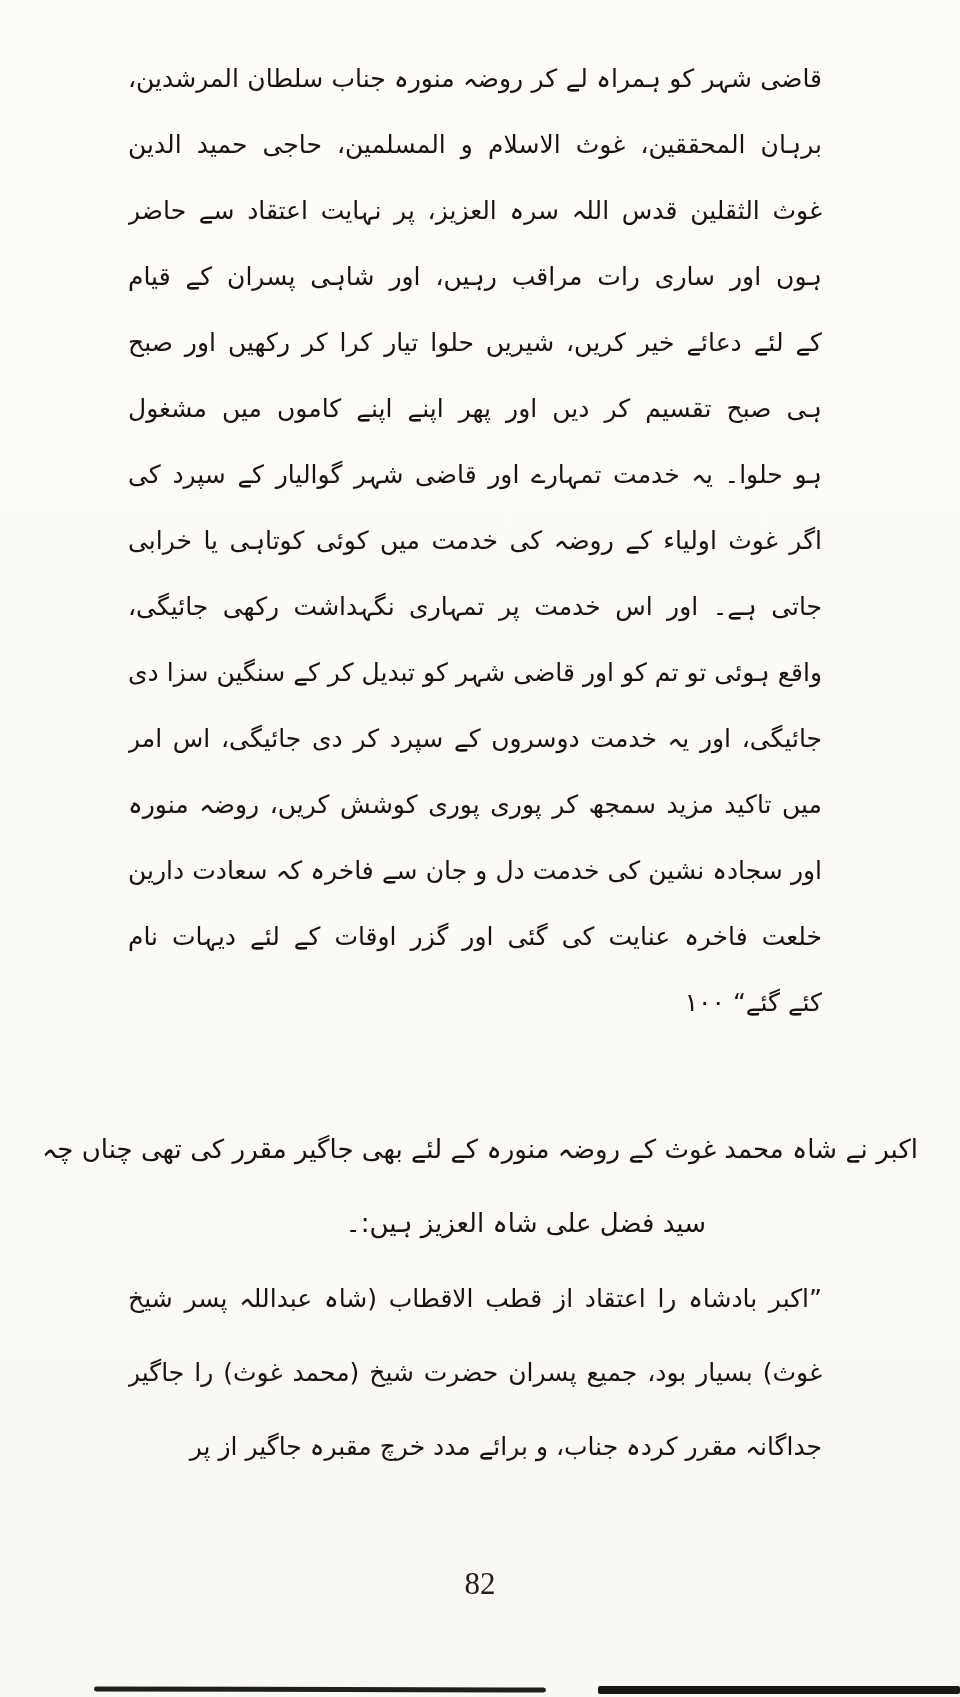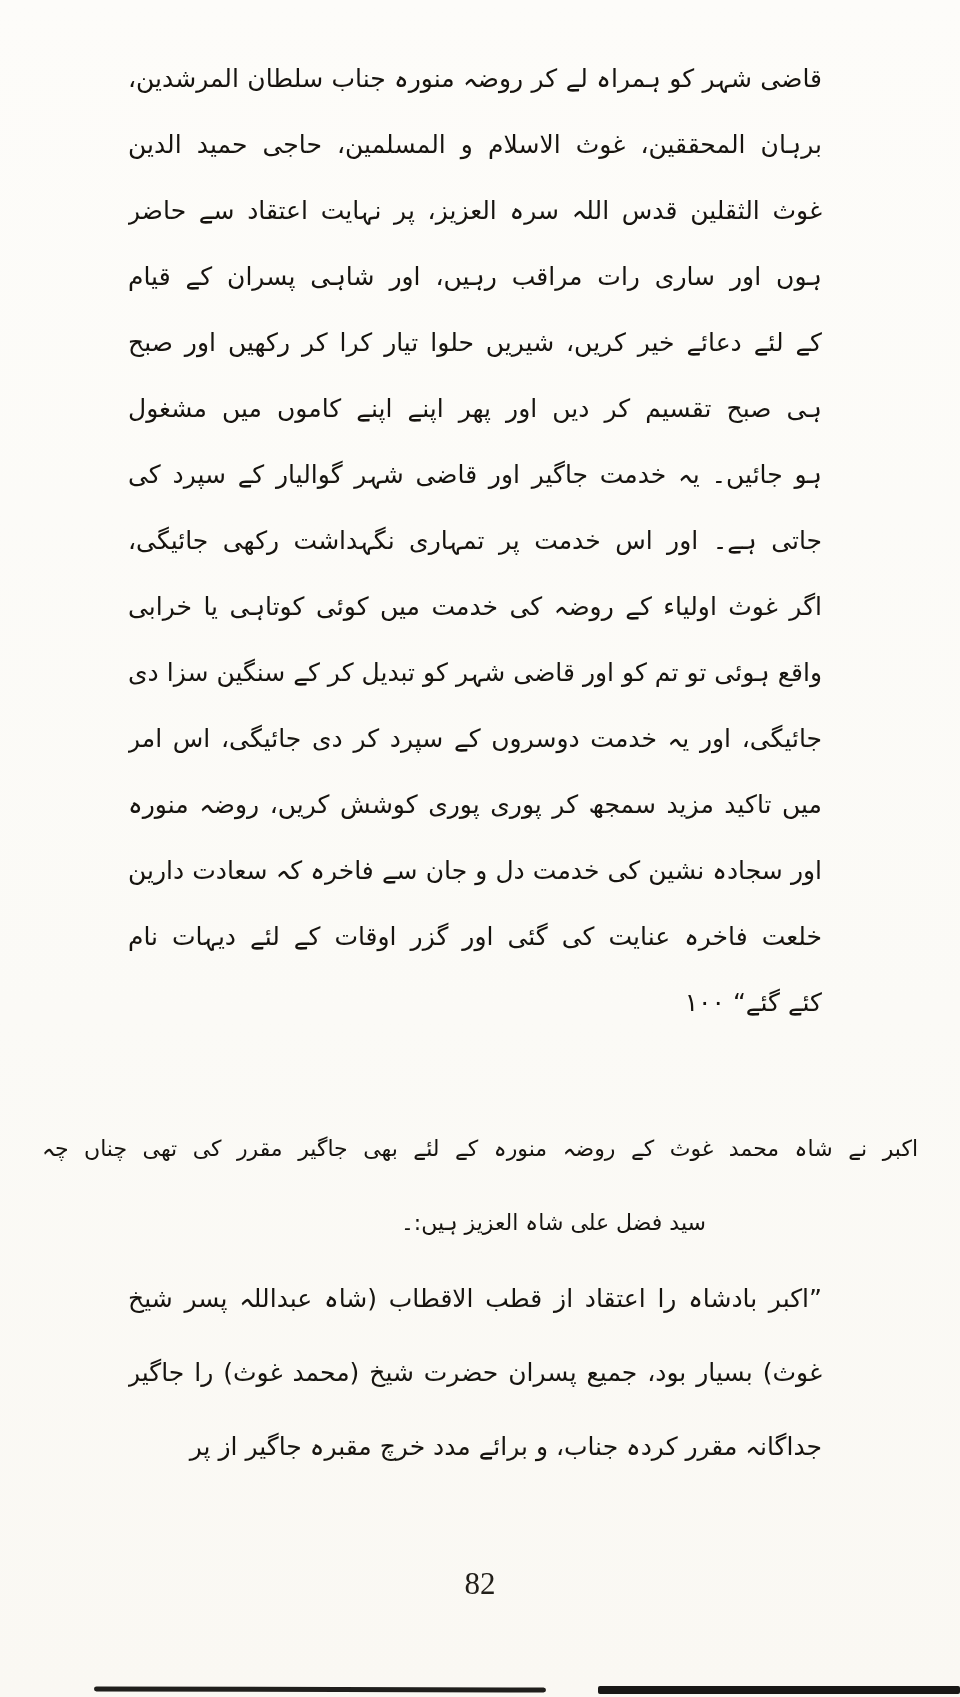--- a/index.html
+++ b/index.html
@@ -30,21 +30,21 @@
     font-size: 25px;
   }
   .para-block {
     top: 1112px;
     right: 42px;
     left: 42px;
   }
   .para-block .line {
     height: 74px;
     line-height: 74px;
-    font-size: 22px;
+    font-size: 26px;
   }
   .quote2-block {
     top: 1262px;
     right: 138px;
     left: 128px;
   }
   .quote2-block .line {
     height: 74px;
     line-height: 74px;
     font-size: 25px;
@@ -104,23 +104,23 @@
 
 <div class="page">
 
   <div class="block quote1-block">
     <div class="line">قاضی شہر کو ہمراہ لے کر روضہ منورہ جناب سلطان المرشدین، و</div>
     <div class="line">برہان المحققین، غوث الاسلام و المسلمین، حاجی حمید الدین محمد،</div>
     <div class="line">غوث الثقلین قدس اللہ سرہ العزیز، پر نہایت اعتقاد سے حاضر</div>
     <div class="line">ہوں اور ساری رات مراقب رہیں، اور شاہی پسران کے قیام</div>
     <div class="line">کے لئے دعائے خیر کریں، شیریں حلوا تیار کرا کر رکھیں اور صبح</div>
     <div class="line">ہی صبح تقسیم کر دیں اور پھر اپنے اپنے کاموں میں مشغول</div>
-    <div class="line">ہو جائیں۔ یہ خدمت جاگیر اور قاضی شہر گوالیار کے سپرد کی</div>
+    <div class="line">ہو حلوا۔ یہ خدمت تمہارے اور قاضی شہر گوالیار کے سپرد کی</div>
+    <div class="line">اگر غوث اولیاء کے روضہ کی خدمت میں کوئی کوتاہی یا خرابی</div>
     <div class="line">جاتی ہے۔ اور اس خدمت پر تمہاری نگہداشت رکھی جائیگی،</div>
-    <div class="line">اگر غوث اولیاء کے روضہ کی خدمت میں کوئی کوتاہی یا خرابی</div>
     <div class="line">واقع ہوئی تو تم کو اور قاضی شہر کو تبدیل کر کے سنگین سزا دی</div>
     <div class="line">جائیگی، اور یہ خدمت دوسروں کے سپرد کر دی جائیگی، اس امر</div>
     <div class="line">میں تاکید مزید سمجھ کر پوری پوری کوشش کریں، روضہ منورہ</div>
     <div class="line">اور سجادہ نشین کی خدمت دل و جان سے فاخرہ کہ سعادت دارین</div>
     <div class="line">خلعت فاخرہ عنایت کی گئی اور گزر اوقات کے لئے دیہات نام</div>
     <div class="line last">کئے گئے“ ۱۰۰</div>
   </div>
 
   <div class="block para-block">
     <div class="line">اکبر نے شاہ محمد غوث کے روضہ منورہ کے لئے بھی جاگیر مقرر کی تھی چناں چہ</div>

